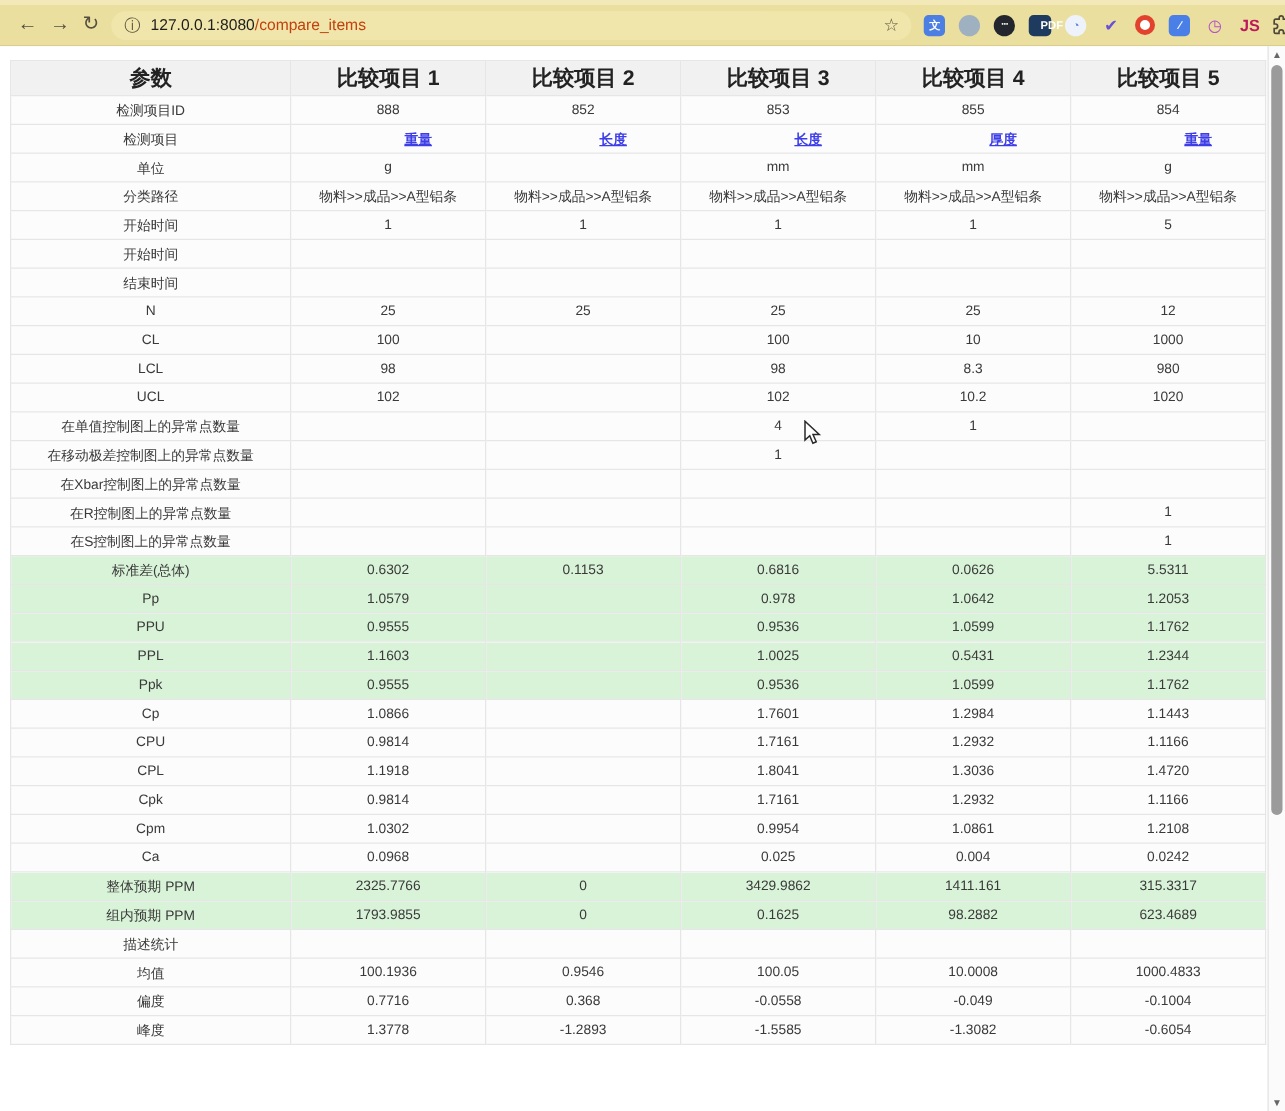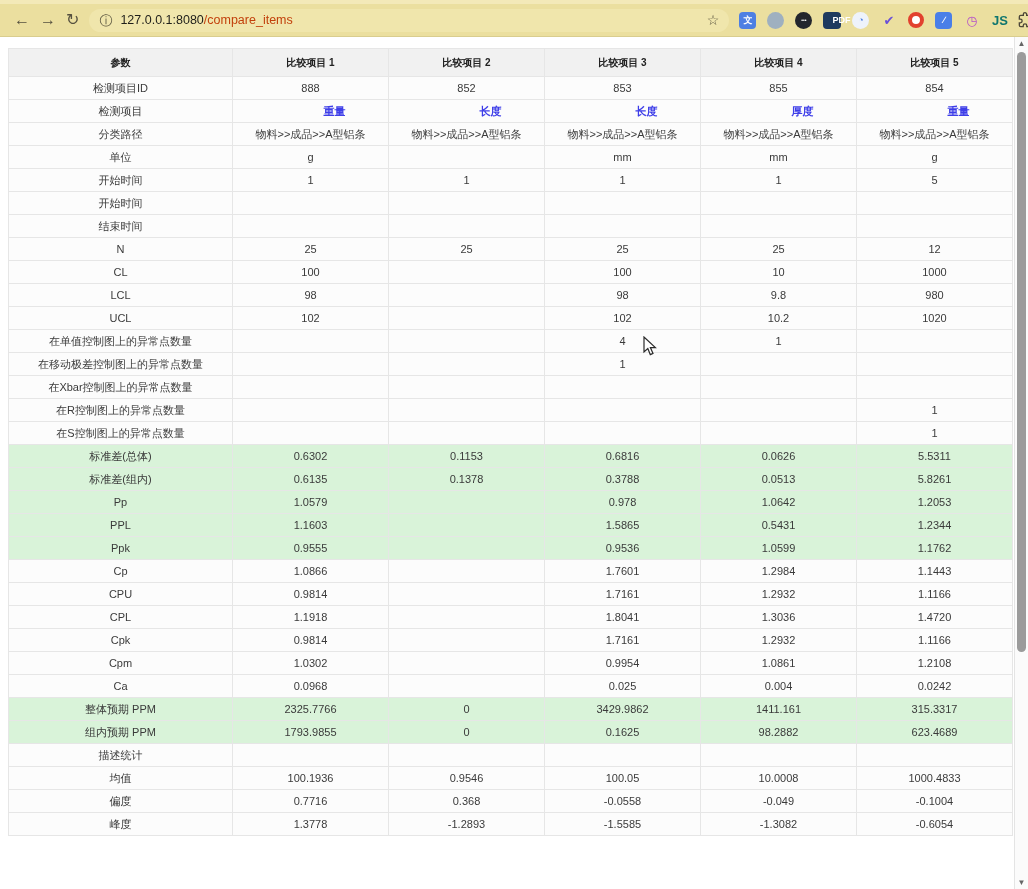--- a/index.html
+++ b/index.html
@@ -38,24 +38,24 @@
   .ext.ring{border-radius:50%;border:4px solid #e2412e;background:#fff;width:16px;height:16px;font-size:0;}
   .ext.none{background:transparent;font-size:13px;}
   .sep{width:1px;height:16px;background:#c6ba83;}
   
   .content{
     position:absolute;top:37px;left:0;right:14px;bottom:0;background:#fff;
     padding:11px 0 0 8px;overflow:hidden;
   }
   table{border-collapse:collapse;table-layout:fixed;width:1004px;font-size:11px;color:#3a3a3a;}
   th,td{border:1px solid var(--grid);text-align:center;padding:0 4px;overflow:hidden;white-space:nowrap;}
-  th{background:var(--header-bg);height:28px;font-size:10px;color:#222;font-weight:bold;}
+  th{background:var(--header-bg);height:28px;font-size:17px;color:#222;font-weight:bold;}
   td{height:23px;background:var(--cell-bg);}
   tr.hl td{background:var(--highlight-row);}
-  td a{color:var(--link);font-weight:bold;cursor:pointer;margin-left:48px;}
+  td a{color:var(--link);font-weight:bold;text-decoration:underline;cursor:pointer;margin-left:48px;}
   
   .scrollbar{
     position:absolute;top:37px;right:0;width:14px;bottom:0;
     background:#fbfbfb;border-left:1px solid #e4e4e4;
   }
   .sb-arrow{position:absolute;left:0;right:0;text-align:center;font-size:8px;color:#666;cursor:default;}
   .sb-up{top:2px;}
   .sb-down{bottom:2px;}
   .sb-thumb{position:absolute;left:2px;right:2px;top:15px;height:600px;background:#9b9b9b;border-radius:5px;}
   
@@ -80,21 +80,21 @@
   <div class="ext-bar">
       <span class="ext square" style="background: rgb(77, 127, 227); color: rgb(255, 255, 255);">文</span>
       <span class="ext circle" style="background: rgb(159, 176, 192); color: rgb(255, 255, 255);"></span>
       <span class="ext circle" style="background: rgb(35, 38, 45); color: rgb(255, 255, 255); font-size: 5px;">•••</span>
       <span class="ext square" style="background: rgb(30, 58, 95); color: rgb(255, 255, 255); padding-left: 18px;">PDF</span>
       <span class="ext circle" style="background: rgb(238, 243, 251); color: rgb(77, 127, 227);">◔</span>
       <span class="ext none" style="color: rgb(106, 79, 216);">✔</span>
       <span class="ext ring" style="color: rgb(226, 65, 46);"></span>
       <span class="ext square" style="background: rgb(74, 127, 232); color: rgb(255, 255, 255);">∕</span>
       <span class="ext none" style="color: rgb(181, 83, 200);">◷</span>
-      <span class="ext none" style="color: #0f766e;">JS</span>
+      <span class="ext none" style="color: #be185d;">JS</span>
     </div>
 
   <span style="display:inline-flex;">
     <svg width="16" height="16" viewBox="0 0 24 24" fill="none" stroke="#4c4738" stroke-width="2">
       <path d="M20.5 11H19V7a2 2 0 0 0-2-2h-4V3.5a2.5 2.5 0 0 0-5 0V5H4a2 2 0 0 0-2 2v3.8h1.5a2.7 2.7 0 0 1 0 5.4H2V20a2 2 0 0 0 2 2h3.8v-1.5a2.7 2.7 0 0 1 5.4 0V22H17a2 2 0 0 0 2-2v-4h1.5a2.5 2.5 0 0 0 0-5z"></path>
     </svg>
   </span>
 
   <span class="sep"></span>
 
@@ -131,36 +131,36 @@
         </tr>
         <tr>
           <td>检测项目</td>
           <td><a>重量</a></td>
           <td><a>长度</a></td>
           <td><a>长度</a></td>
           <td><a>厚度</a></td>
           <td><a>重量</a></td>
         </tr>
         <tr>
+          <td>单位</td>
+          <td>g</td>
+          <td></td>
+          <td>mm</td>
+          <td>mm</td>
+          <td>g</td>
+        </tr>
+        <tr>
           <td>分类路径</td>
           <td>物料&gt;&gt;成品&gt;&gt;A型铝条</td>
           <td>物料&gt;&gt;成品&gt;&gt;A型铝条</td>
           <td>物料&gt;&gt;成品&gt;&gt;A型铝条</td>
           <td>物料&gt;&gt;成品&gt;&gt;A型铝条</td>
           <td>物料&gt;&gt;成品&gt;&gt;A型铝条</td>
         </tr>
         <tr>
-          <td>单位</td>
-          <td>g</td>
-          <td></td>
-          <td>mm</td>
-          <td>mm</td>
-          <td>g</td>
-        </tr>
-        <tr>
           <td>开始时间</td>
           <td>1</td>
           <td>1</td>
           <td>1</td>
           <td>1</td>
           <td>5</td>
         </tr>
         <tr>
           <td>开始时间</td>
           <td></td>
@@ -191,21 +191,21 @@
           <td></td>
           <td>100</td>
           <td>10</td>
           <td>1000</td>
         </tr>
         <tr>
           <td>LCL</td>
           <td>98</td>
           <td></td>
           <td>98</td>
-          <td>9.8</td>
+          <td>8.3</td>
           <td>980</td>
         </tr>
         <tr>
           <td>UCL</td>
           <td>102</td>
           <td></td>
           <td>102</td>
           <td>10.2</td>
           <td>1020</td>
         </tr>
@@ -251,40 +251,40 @@
         </tr>
         <tr class="hl">
           <td>标准差(总体)</td>
           <td>0.6302</td>
           <td>0.1153</td>
           <td>0.6816</td>
           <td>0.0626</td>
           <td>5.5311</td>
         </tr>
         <tr class="hl">
-          <td>标准差(组内)</td>
-          <td>0.6135</td>
-          <td>0.1378</td>
-          <td>0.3788</td>
-          <td>0.0513</td>
-          <td>5.8261</td>
-        </tr>
-        <tr class="hl">
           <td>Pp</td>
           <td>1.0579</td>
           <td></td>
           <td>0.978</td>
           <td>1.0642</td>
           <td>1.2053</td>
         </tr>
         <tr class="hl">
+          <td>PPU</td>
+          <td>0.9555</td>
+          <td></td>
+          <td>0.9536</td>
+          <td>1.0599</td>
+          <td>1.1762</td>
+        </tr>
+        <tr class="hl">
           <td>PPL</td>
           <td>1.1603</td>
           <td></td>
-          <td>1.5865</td>
+          <td>1.0025</td>
           <td>0.5431</td>
           <td>1.2344</td>
         </tr>
         <tr class="hl">
           <td>Ppk</td>
           <td>0.9555</td>
           <td></td>
           <td>0.9536</td>
           <td>1.0599</td>
           <td>1.1762</td>

